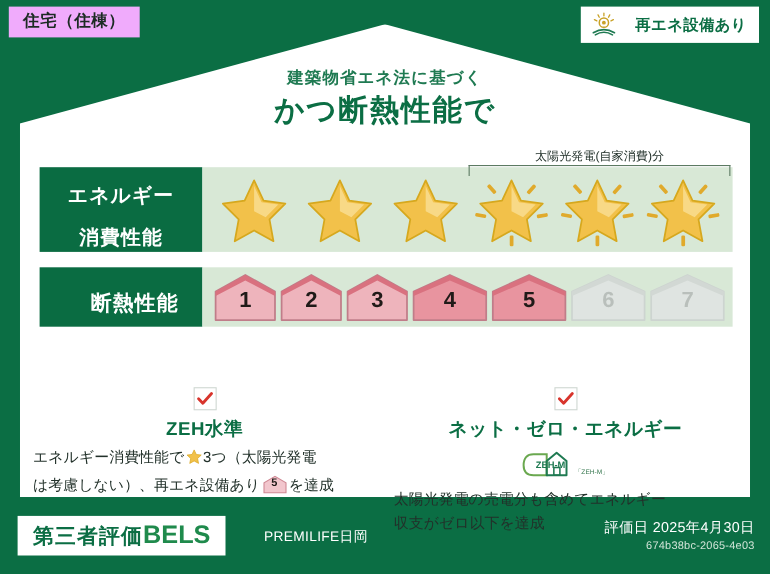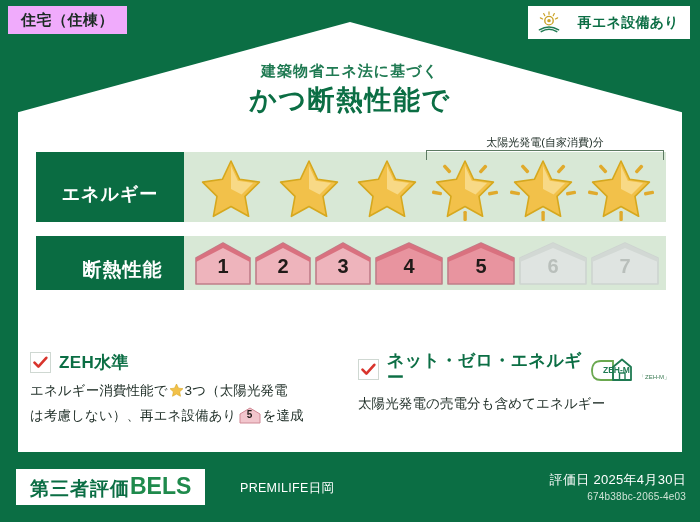--- a/index.html
+++ b/index.html
@@ -147,21 +147,21 @@
   }
   .grade-house.off .grade-num { color: #b9bfbb; }
 
   
   .checks {
     position: absolute;
     left: 30px; top: 352px; width: 645px;
     display: flex; gap: 16px; z-index: 5;
   }
   .check-col { width: 312px; }
-  .check-head { display: flex; align-items: center; gap: 8px; }
+  .check-head { display: flex; align-items: center; gap: 8px; flex-direction: column; }
   .check-box {
     width: 21px; height: 21px;
     border: 1.5px solid #cfd8d2;
     background: #ffffff;
     display: flex; align-items: center; justify-content: center;
     flex: 0 0 21px;
   }
   .check-box svg { display: block; }
   .check-title {
     font-size: 17px; font-weight: bold; color: #0b6e44;
@@ -239,20 +239,21 @@
   <div class="title-block">
     <div class="title-sub">建築物省エネ法に基づく</div>
     <div class="title-main">かつ断熱性能で</div>
   </div>
 
   <div class="rows">
 
     <div class="rating-row">
       <div class="row-label">
         <span class="lbl-line">エネルギー</span>
+        <span class="lbl-line">消費性能</span>
       </div>
       <div class="row-value stars">
         <div class="star-strip" id="star-strip">
             <div class="star-cell">
               <svg width="72" height="68" viewBox="0 0 72 68">
                 <path d="M36 8 L44.6 26.3 L64.4 29.1 L50 43.4 L53.6 63.3 L36 53.5 L18.4 63.3 L22 43.4 L7.6 29.1 L27.4 26.3 Z" fill="#f2c14a" stroke="#d6a81e" stroke-width="1.6" stroke-linejoin="round"></path>
                 <path d="M36 13 L42.8 27.8 L58 30 L46.5 41.4 L36 36 Z" fill="#fbe6a6" opacity="0.65"></path>
               </svg>
             </div>
             <div class="star-cell">
@@ -402,21 +403,21 @@
           <svg width="48" height="30" viewBox="0 0 48 30">
             <path d="M3 17 Q3 7 12 7 L24 7 L24 26 L12 26 Q3 26 3 17 Z" fill="none" stroke="#6aa84f" stroke-width="1.8"></path>
             <path d="M24 26 L24 13 L33 5.5 L42 13 L42 26 Z" fill="none" stroke="#1f7a52" stroke-width="1.8" stroke-linejoin="round"></path>
             <rect x="30.5" y="19" width="5.5" height="7" fill="none" stroke="#1f7a52" stroke-width="1.4"></rect>
             <text x="14" y="19" font-family="Liberation Sans, sans-serif" font-size="8.5" font-weight="bold" fill="#1f7a52">ZEH-M</text>
           </svg>
           <span class="tiny-label">「ZEH-M」</span>
         </span>
       </div>
       <div class="check-desc">
-        <span>太陽光発電の売電分も含めてエネルギー</span><br>
+        <span>太陽光発電の売電分も含めてエネルギー</span><br><span>収支がゼロ以下を達成</span>
       </div>
     </div>
 
   </div>
 
   <div class="footer">
     <div class="bels-plate">
       <span class="bels-jp">第三者評価</span>
       <span class="bels-en">BELS</span>
     </div>

